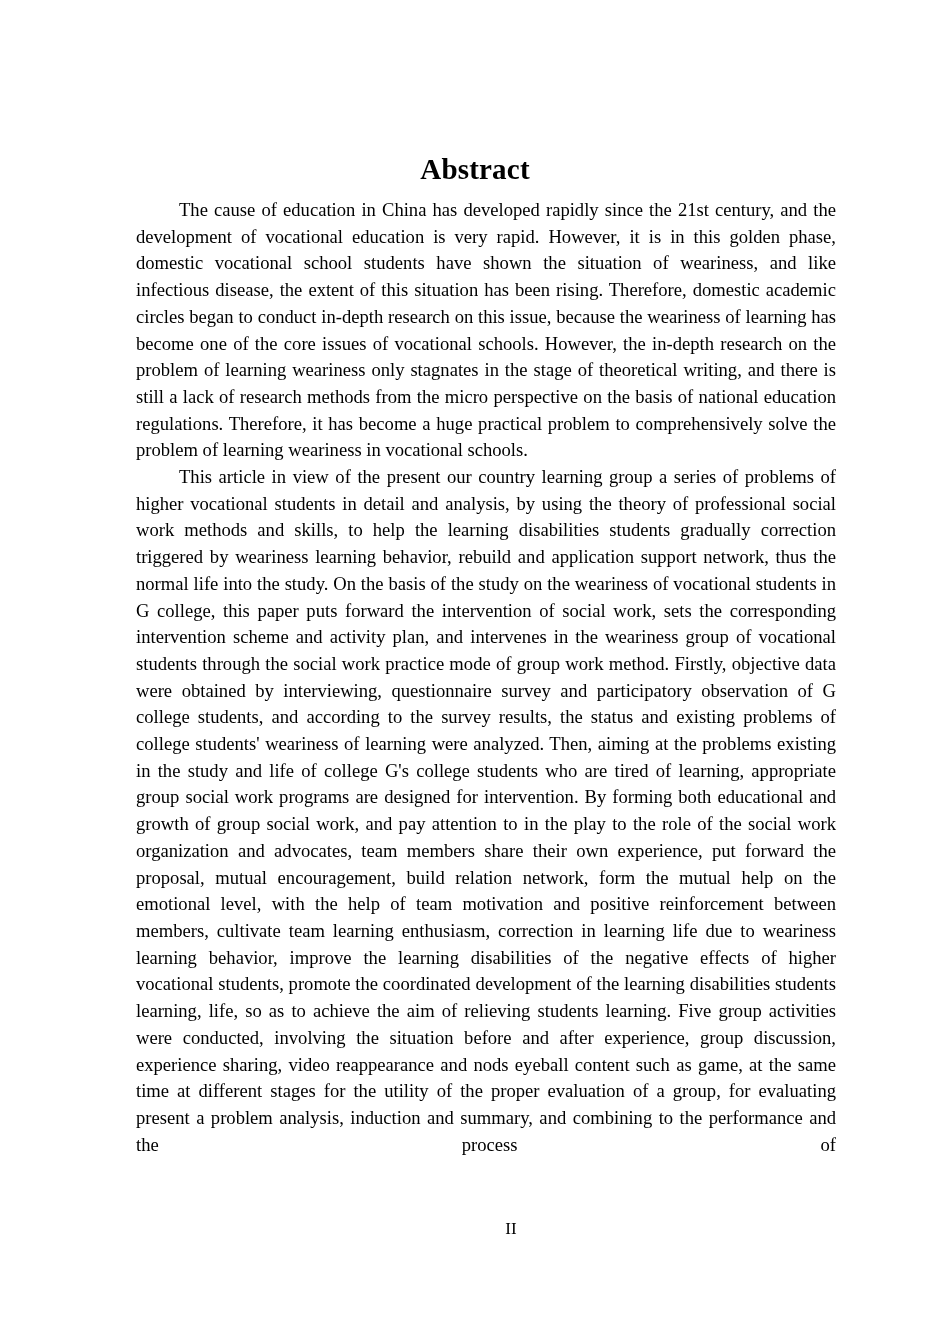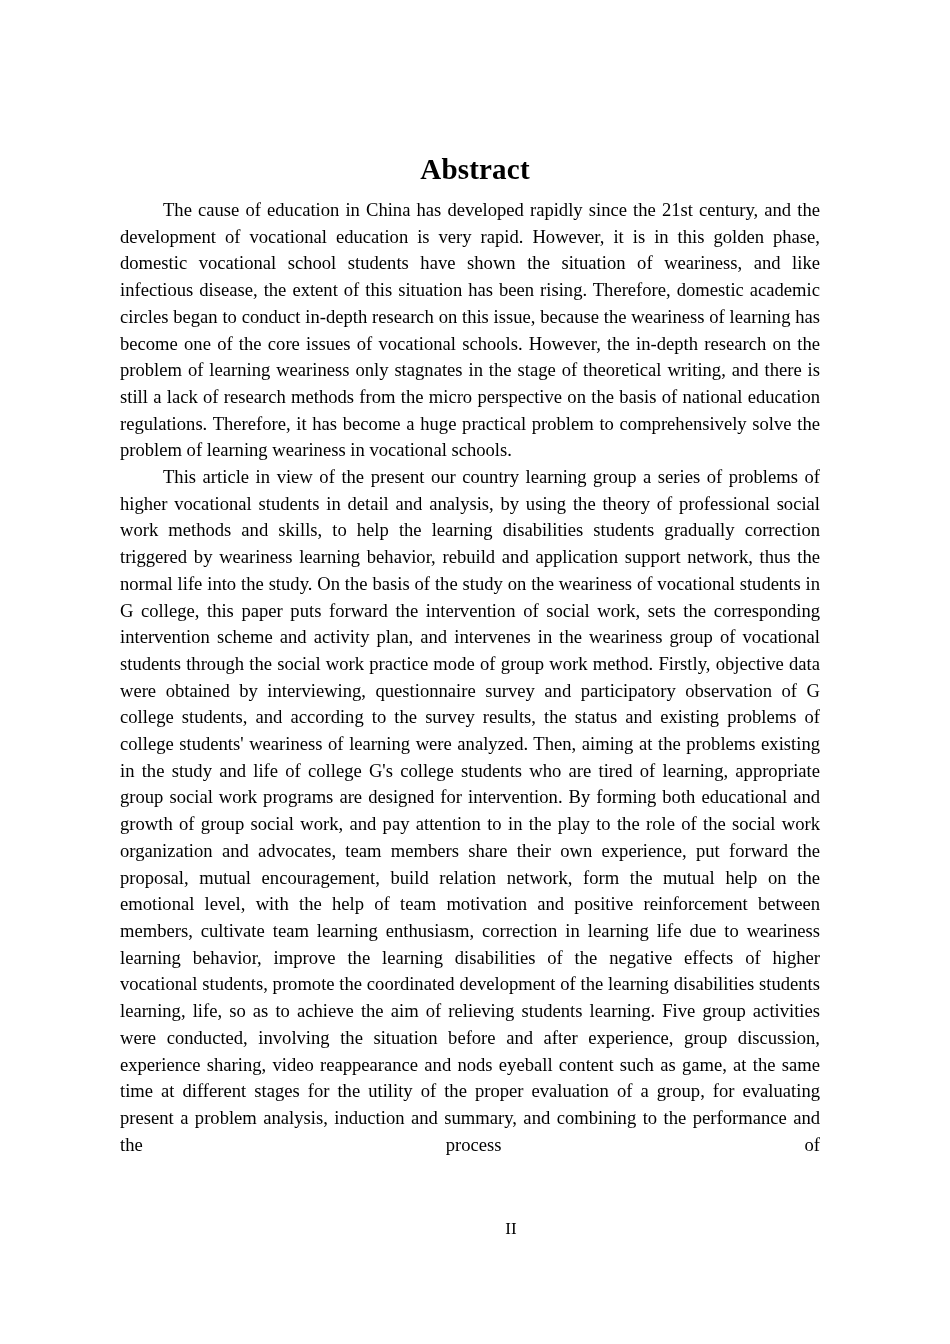--- a/index.html
+++ b/index.html
@@ -33,21 +33,21 @@
     text-align: center;
     font-size: 29px;
     font-weight: bold;
     letter-spacing: 0.2px;
     line-height: 36px;
     font-family: "Liberation Serif", "DejaVu Serif", serif;
   }
 
   .body-text {
     position: absolute;
-    left: 120px;
+    left: 136px;
     top: 197px;
     width: 700px;
     font-size: 18.6px;
     line-height: 26.7px;
     text-align: justify;
     text-justify: inter-word;
     hyphens: none;
     word-spacing: 0px;
   }
 

